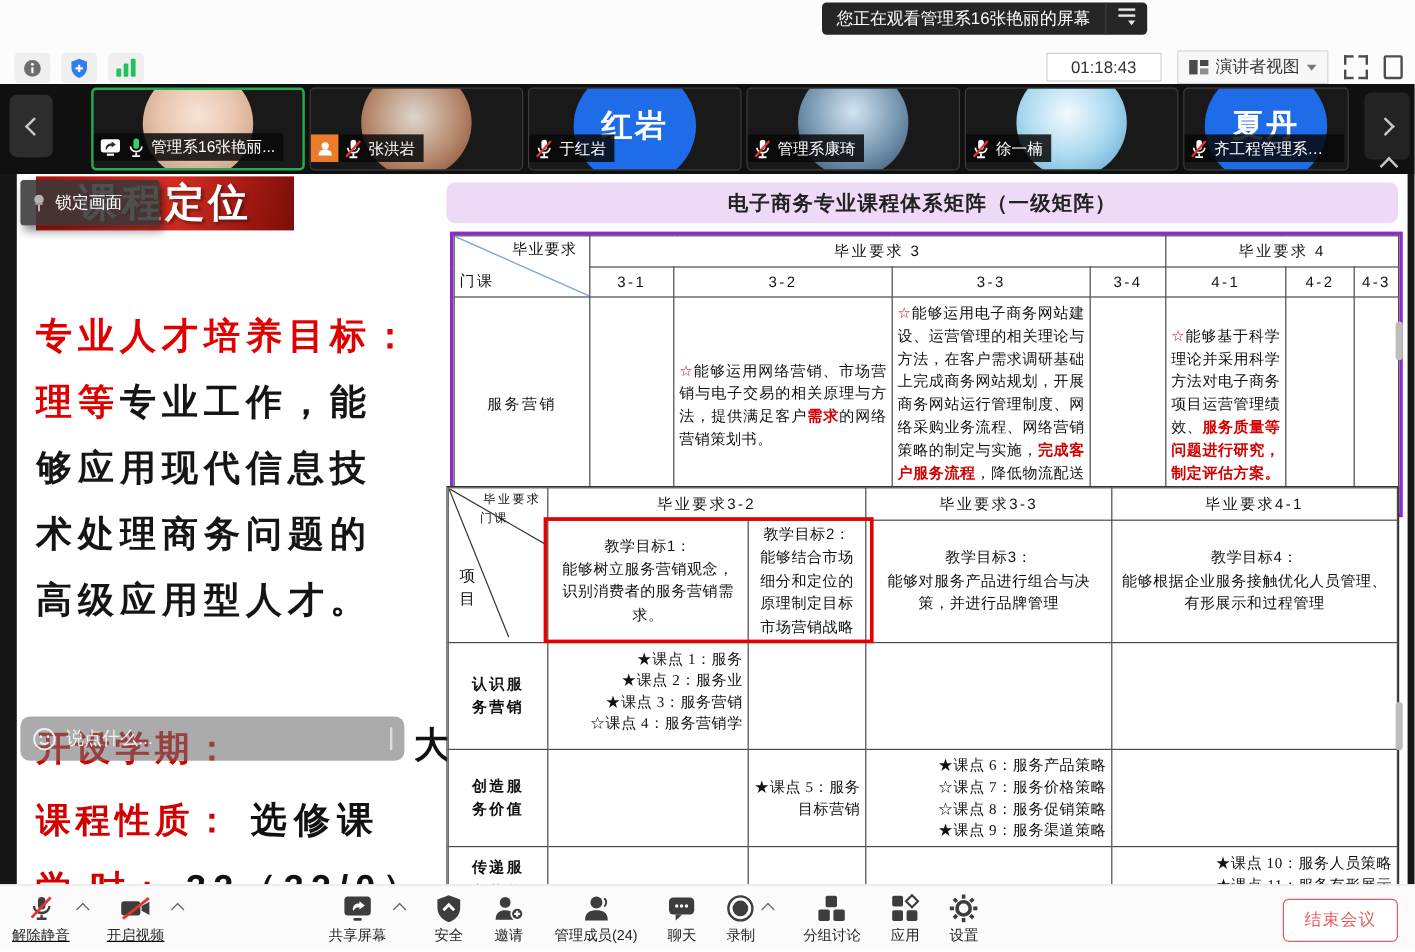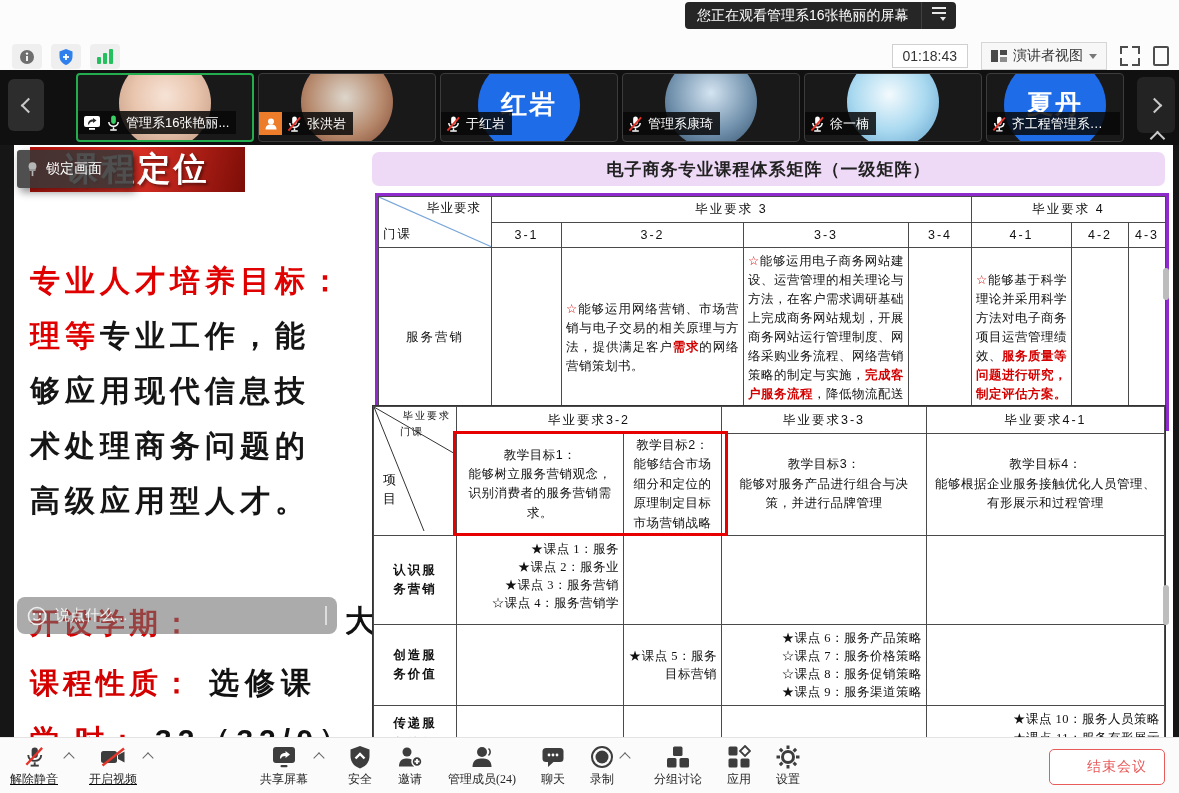--- a/index.html
+++ b/index.html
@@ -16,21 +16,21 @@
   .wb-menu .tri { width:0; height:0; background:none; border:3px solid transparent; border-top:4px solid #e8e8e8; margin-left:8px; }
 
   
   .topbar { position:absolute; left:0; top:0; width:1179px; height:70px; background:#fcfcfc; }
   .tb-left { position:absolute; left:12px; top:44px; display:flex; gap:9px; }
   .tb-btn { width:30px; height:25px; background:#efefef; border-radius:4px; display:flex;
             align-items:center; justify-content:center; cursor:pointer; }
   .sigbars { display:flex; align-items:flex-end; gap:2px; }
   .sigbars i { display:block; width:4px; background:#23c05d; border-radius:1px; }
   .tb-right { position:absolute; right:10px; top:42px; display:flex; align-items:center; gap:13px; }
-  .timer-box { border:1px solid #d0d0d0; background:#fff; padding:3px 10px; font-size:14px; color:#333; }
+  .timer-box { border:1px solid #d0d0d0; background:#fff; padding:3px 20px; font-size:14px; color:#333; }
   .view-btn { border:1px solid #d6d6d6; background:#f7f7f7; height:26px; display:flex; align-items:center;
               gap:6px; padding:0 9px; font-size:14px; color:#333; cursor:pointer; }
   .view-icon { position:relative; width:16px; height:14px; }
   .view-icon i { position:absolute; background:#4a4a4a; }
   .view-icon .vi1 { left:0; top:1px; width:7px; height:12px; }
   .view-icon .vi2 { left:9px; top:1px; width:7px; height:5px; }
   .view-icon .vi3 { left:9px; top:8px; width:7px; height:5px; background:#8d8d8d; }
   .caret-down { width:0; height:0; border:4px solid transparent; border-top:5px solid #777; margin-top:4px; }
   .fs-btn { position:relative; width:20px; height:20px; cursor:pointer; }
   .fs-btn i { position:absolute; width:6px; height:6px; }
@@ -130,30 +130,30 @@
   .t2 .r2 td { height:64px; }
   .t2 .r3 td { height:120px; }
   .redbox { position:absolute; left:453px; top:286px; width:269px; height:99px; border:3px solid #e60000;
             pointer-events:none; z-index:4; }
   .scroll-thumb { position:absolute; left:1163px; width:6px; background:#bdbdbd; border-radius:3px; cursor:pointer; }
 
   
   .toolbar { position:absolute; left:0; top:737px; width:1179px; height:56px; background:#fbfbfb;
              border-top:1px solid #e3e3e3; box-sizing:border-box; }
   .tb-group-left { position:absolute; left:10px; top:6px; display:flex; gap:16px;text-decoration:underline; }
-  .tb-group-center { position:absolute; left:260px; top:6px; display:flex; gap:25px;font-family:Liberation Serif, serif; }
+  .tb-group-center { position:absolute; left:274px; top:6px; display:flex; gap:25px; }
   .titem { display:flex; align-items:flex-start; cursor:pointer; }
   .ticol { display:flex; flex-direction:column; align-items:center; gap:2px; }
   .ticon { height:25px; display:flex; align-items:center; justify-content:center; }
   .tlabel { font-size:12px; color:#262626; white-space:nowrap; }
   .tchev { width:7px; height:7px; border-top:1.6px solid #666; border-right:1.6px solid #666;
            transform:rotate(-45deg); margin:10px 0 0 7px; }
   .end-btn { position:absolute; right:14px; top:11px; width:94px; height:34px; border:1px solid #e85b5b;
              color:#e85b5b; background:#fff; border-radius:5px; font-size:14px; display:flex;
-             align-items:center; justify-content:center; cursor:pointer; letter-spacing:1px;padding-left:20px; }
+             align-items:center; justify-content:center; cursor:pointer; letter-spacing:1px; }
 </style>
 </head>
 <body>
 
 <div class="topbar">
   <div class="tb-left">
     <span class="tb-btn">
       <svg width="16" height="16" viewBox="0 0 16 16">
           <circle cx="8" cy="8" r="7" fill="#6e6e6e"></circle>
           <rect x="7.1" y="7" width="1.8" height="5" fill="#fff"></rect>

